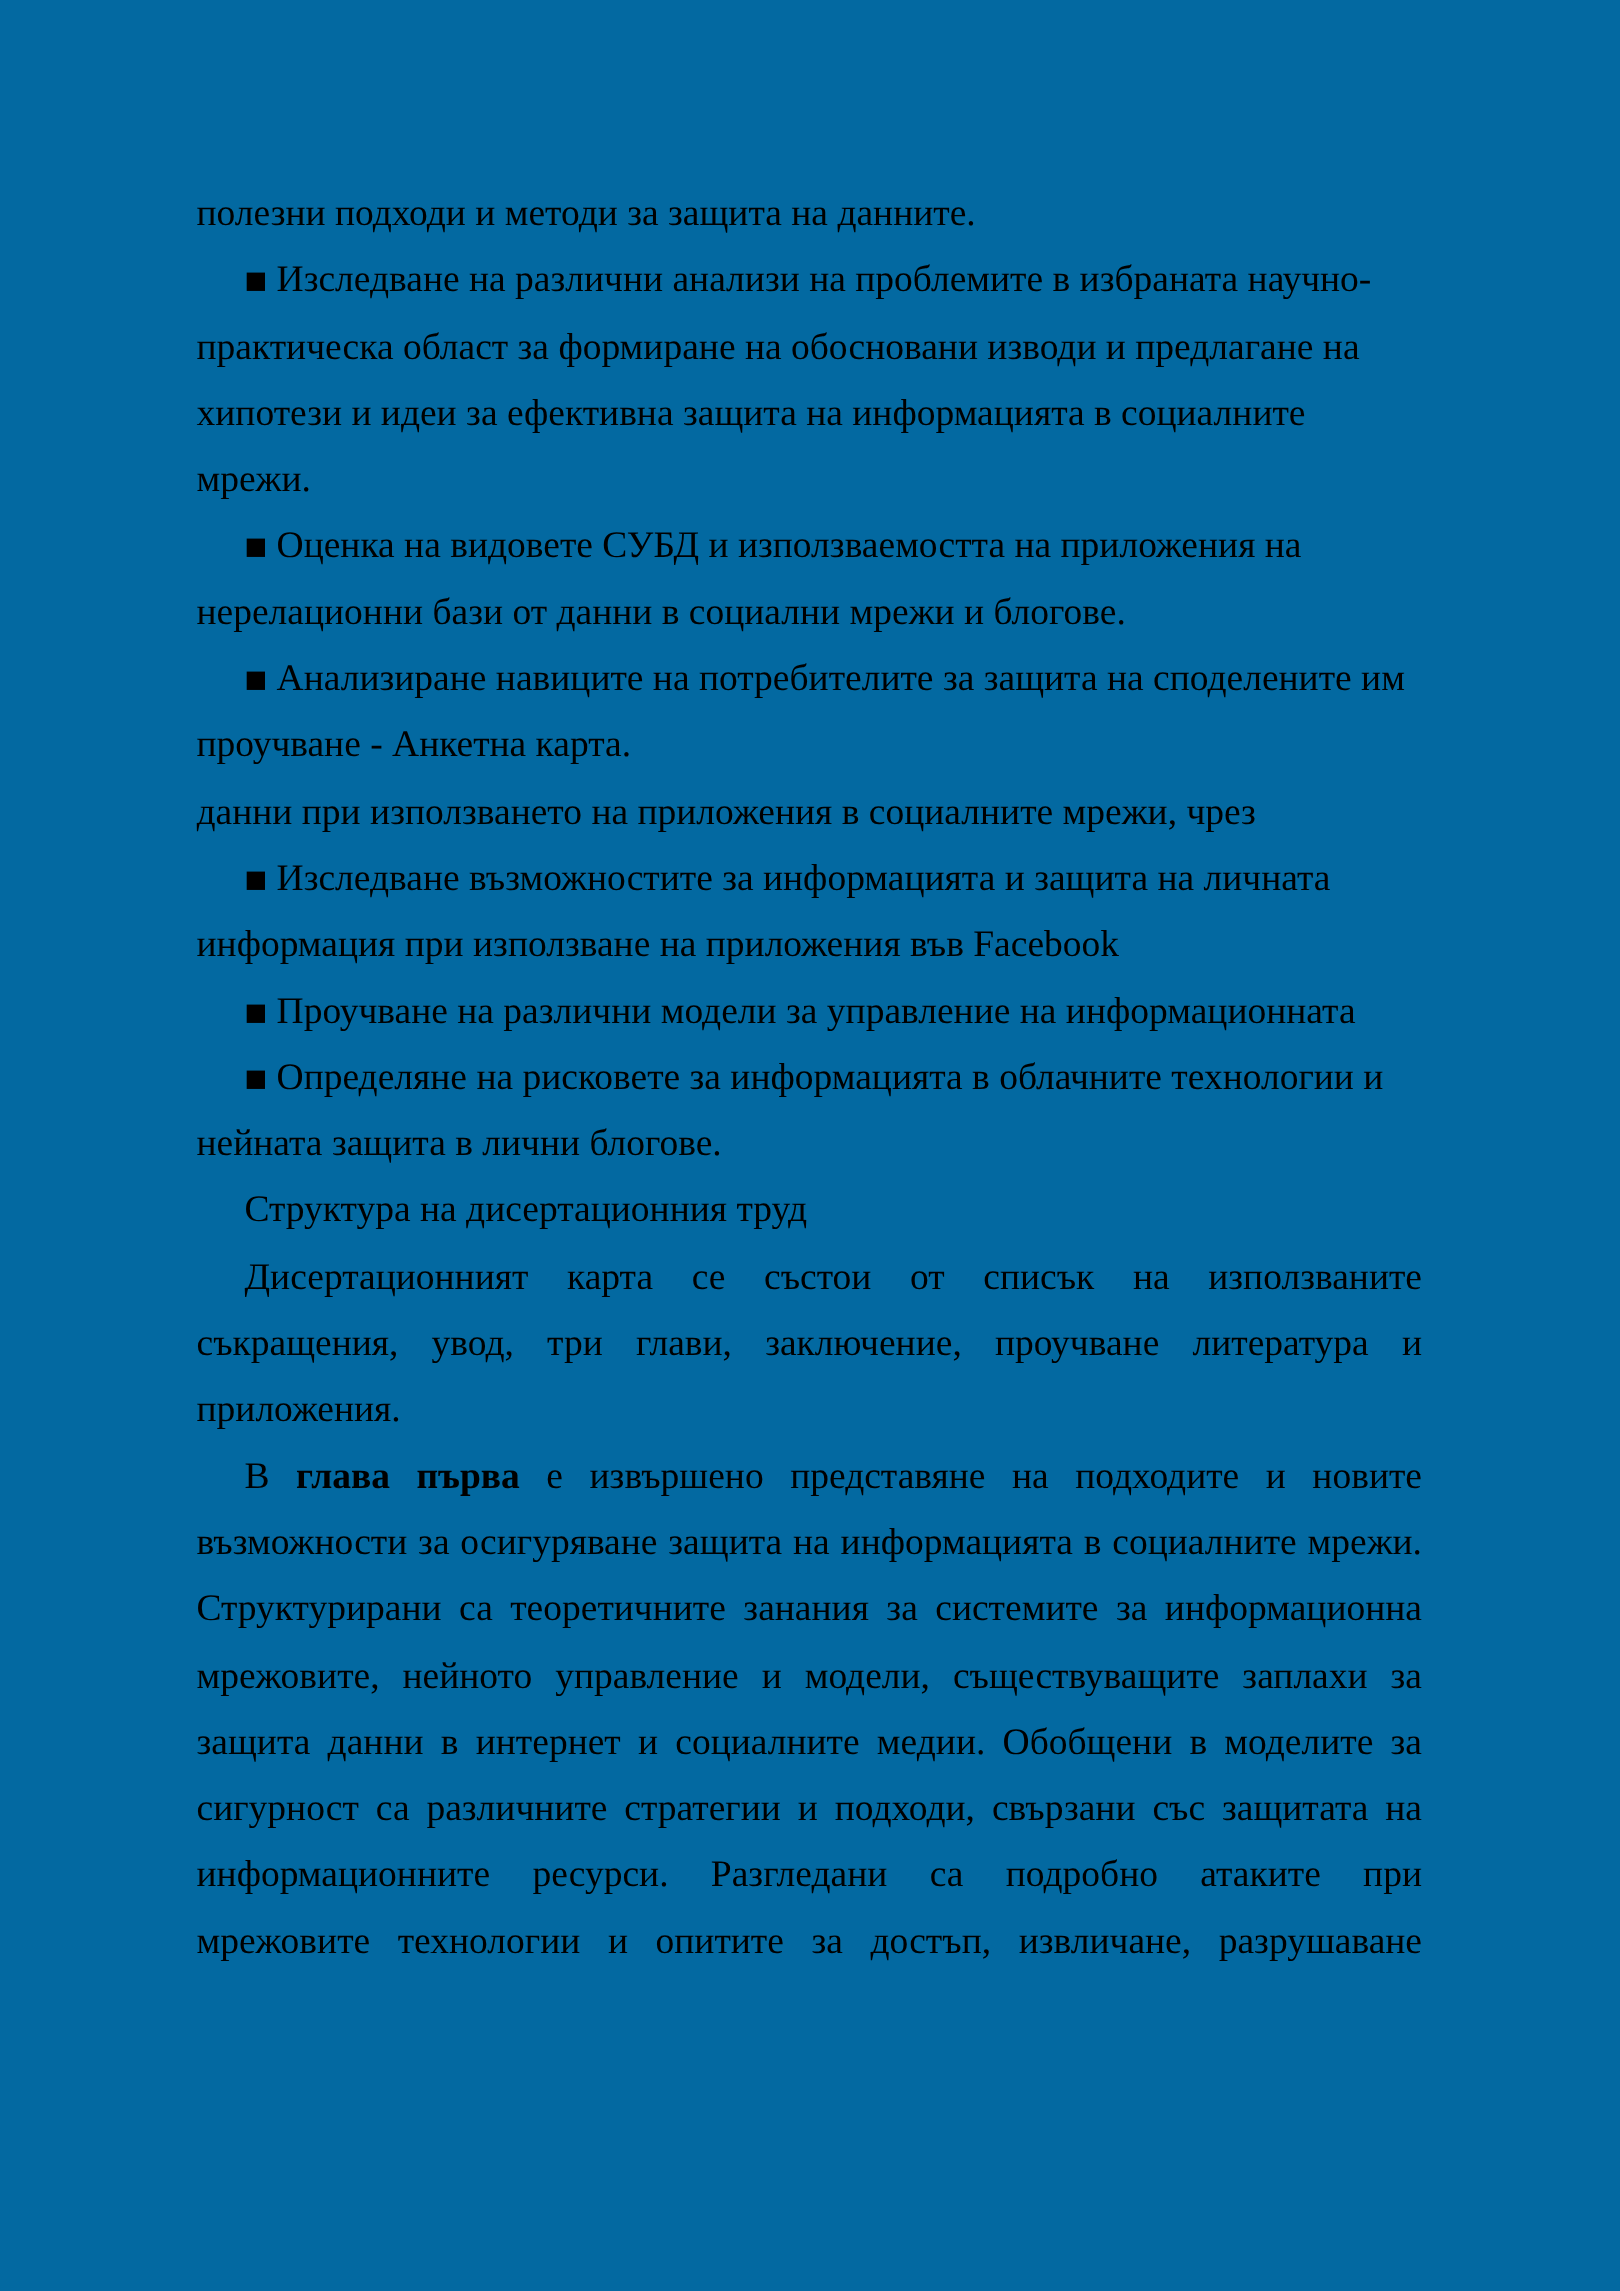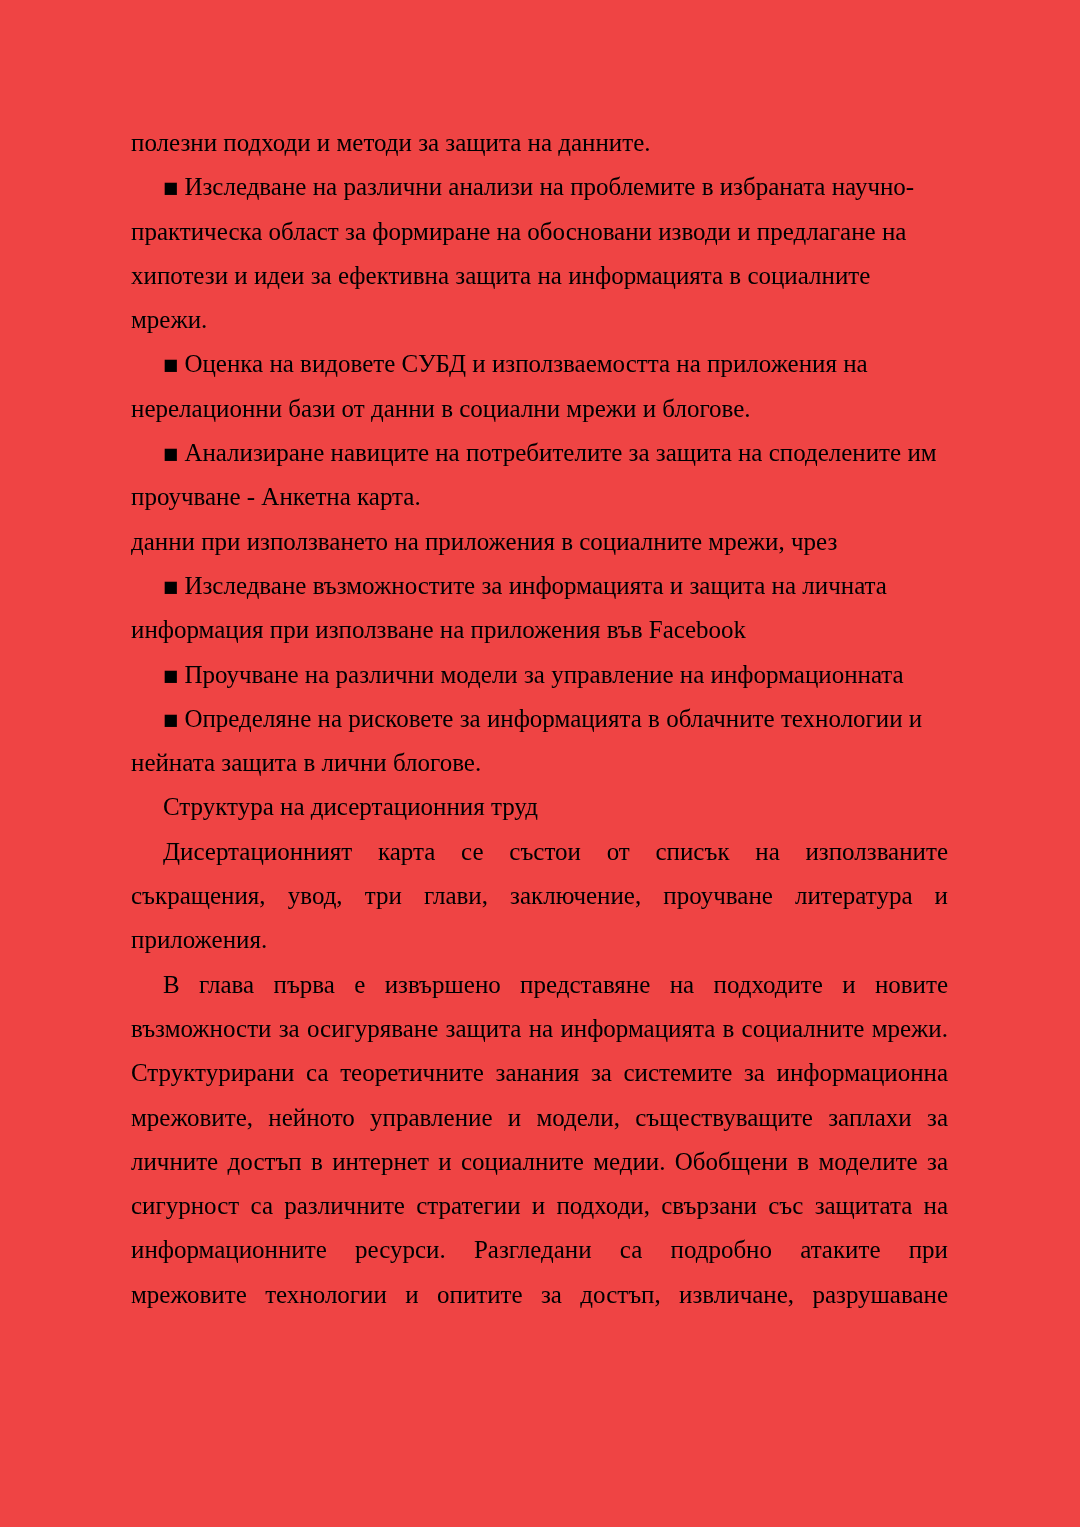--- a/index.html
+++ b/index.html
@@ -4,40 +4,40 @@
 <style>
   html, body {
     margin: 0;
     padding: 0;
     background: #ffffff;
   }
   .page {
     width: 1080px;
     height: 1527px;
     box-sizing: border-box;
-    background: #ef4444;
+    background: #0369a1;
     color: #000000;
     padding: 121px 132px 0 131px;
     font-family: "Liberation Serif", "DejaVu Serif", serif;
     font-size: 25px;
     overflow: hidden;
   }
   .para { margin: 0; padding: 0; }
   .line {
     line-height: 44.3px;
     height: 44.3px;
     overflow: hidden;
     text-align: left;
   }
   .line.indent { text-indent: 32px; }
   .line.jfull {
     text-align: justify;
     text-align-last: justify;
   }
-  .b { font-weight: normal; margin-top: 37px; }
+  .b { font-weight: bold; margin-top: 37px; }
   .heading .line { font-weight: normal; }
   .bullet {
     font-family: "DejaVu Sans", sans-serif;
     font-size: 16px;
     vertical-align: 2px;
   }
 </style>
 </head>
 <body>
 
@@ -78,19 +78,19 @@
       <div class="para">
         <div class="line indent jfull"><span>Дисертационният карта се състои от списък на използваните</span></div>
         <div class="line jfull"><span>съкращения, увод, три глави, заключение, проучване литература и</span></div>
         <div class="line"><span>приложения.</span></div>
       </div>
       <div class="para">
         <div class="line indent jfull"><span>В </span><span class="b">глава първа</span><span> е извършено представяне на подходите и новите</span></div>
         <div class="line jfull"><span>възможности за осигуряване защита на информацията в социалните мрежи.</span></div>
         <div class="line jfull"><span>Структурирани са теоретичните занания за системите за информационна</span></div>
         <div class="line jfull"><span>мрежовите, нейното управление и модели, съществуващите заплахи за</span></div>
-        <div class="line jfull"><span>личните достъп в интернет и социалните медии. Обобщени в моделите за</span></div>
+        <div class="line jfull"><span>защита данни в интернет и социалните медии. Обобщени в моделите за</span></div>
         <div class="line jfull"><span>сигурност са различните стратегии и подходи, свързани със защитата на</span></div>
         <div class="line jfull"><span>информационните ресурси. Разгледани са подробно атаките при</span></div>
         <div class="line jfull"><span>мрежовите технологии и опитите за достъп, извличане, разрушаване</span></div>
       </div>
     </div>
 </div>
 
 </body></html>

